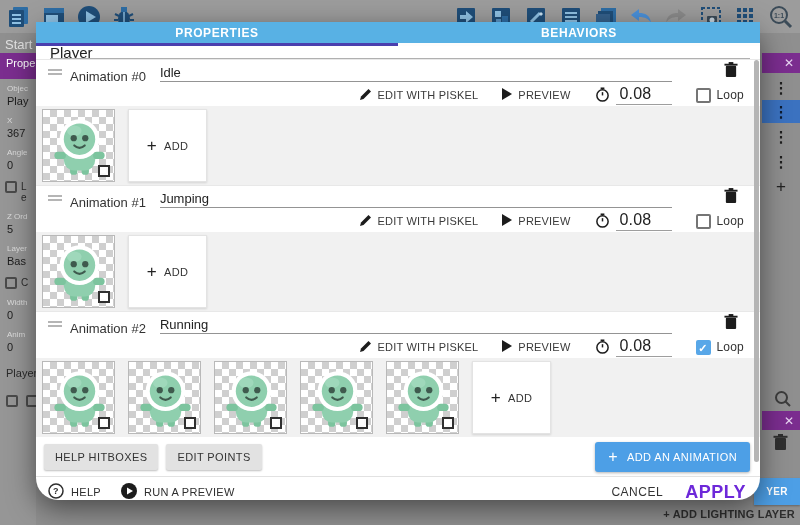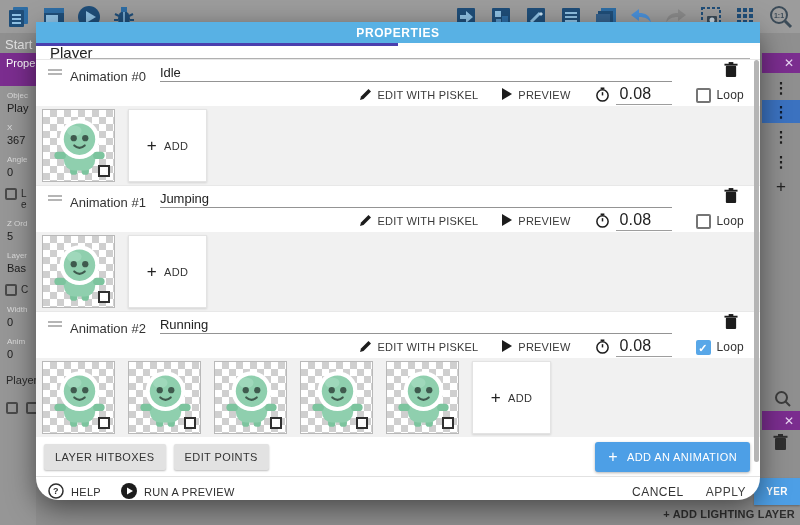--- a/index.html
+++ b/index.html
@@ -9,21 +9,21 @@
 
   
   .toolbar { position:absolute; top:0; left:0; right:0; height:33px; background:#9c9c9c; display:flex; align-items:center; justify-content:space-between; padding:0 6px; }
   .tb-group { display:flex; align-items:center; gap:9px; }
   .tbi { width:26px; height:26px; display:flex; align-items:center; justify-content:center; }
   .tbi svg { display:block; }
 
   
   .scene-tab { position:absolute; top:37px; left:5px; color:#e2e2e2; font-size:13px; white-space:nowrap; }
   .left-panel { position:absolute; top:53px; left:0; width:36px; bottom:0; background:#969696; overflow:hidden; }
-  .lp-header { height:33px; background:#7b2d8f; color:#fff; font-size:11px; line-height:21px; padding-left:6px; white-space:nowrap; }
+  .lp-header { height:26px; background:#7b2d8f; color:#fff; font-size:11px; line-height:21px; padding-left:6px; white-space:nowrap; }
   .lp-field { padding:5px 8px 4px 7px; }
   .lp-label { font-size:8px; color:#dcdcdc; white-space:nowrap; }
   .lp-value { font-size:11px; color:#1c1c1c; white-space:nowrap; margin-top:2px; }
   .lp-checkrow { display:flex; align-items:flex-start; gap:4px; padding:6px 0 4px 5px; }
   .lp-box { width:12px; height:12px; border:2px solid #4a4a4a; border-radius:2px; flex:none; }
   .lp-checktext { font-size:10px; color:#2a2a2a; line-height:11px; }
   .lp-instances { font-size:11px; color:#2a2a2a; padding:10px 0 0 6px; white-space:nowrap; }
   .lp-boxes { display:flex; gap:8px; padding:16px 0 0 6px; }
 
   
@@ -75,21 +75,21 @@
   .actions-row { flex:none; display:flex; align-items:center; justify-content:space-between; padding:5px 10px 4px 8px; }
   .gray-btns { display:flex; gap:8px; }
   .gray-btn { background:#e2e2e2; box-shadow:0 1px 2px rgba(0,0,0,.25); border-radius:2px; font-size:11px; color:#333; padding:7px 11px; letter-spacing:.4px; cursor:pointer; }
   .blue-btn { background:#4d9fe6; color:#fff; border-radius:3px; box-shadow:0 1px 3px rgba(0,0,0,.3); font-size:11px; padding:6px 13px; display:flex; align-items:center; gap:9px; letter-spacing:.4px; cursor:pointer; }
   .blue-btn .add-plus { color:#fff; font-size:16px; }
 
   .dialog-footer { margin-top:auto; flex:none; border-top:1px solid #e2e2e2; height:31px; display:flex; align-items:center; padding:0 14px 0 12px; }
   .footer-item { display:flex; align-items:center; gap:7px; font-size:11px; color:#2e2e2e; letter-spacing:.3px; margin-right:20px; cursor:pointer; }
   .footer-right { margin-left:auto; display:flex; align-items:center; gap:22px; }
   .cancel { font-size:12px; color:#333; letter-spacing:.5px; cursor:pointer; }
-  .apply { font-size:12px; color:#404040; letter-spacing:.5px; cursor:pointer; }
+  .apply { font-size:18px; color:#6d28d9; letter-spacing:.5px; cursor:pointer;font-weight:bold; }
 </style>
 </head>
 <body>
 
 <div class="app">
 
   <div class="toolbar">
     <div class="tb-group">
       <div class="tbi">
         <svg width="26" height="26" viewBox="0 0 26 26">
@@ -284,20 +284,21 @@
         <rect x="0.5" y="1.8" width="14" height="2" fill="#2f2f2f"></rect>
         <rect x="5" y="0" width="5" height="2.4" fill="#2f2f2f"></rect>
       </svg>
   </div>
   <div class="rp-addlayer">YER</div>
   <div class="rp-lighting">+ ADD LIGHTING LAYER</div>
 
   <div class="dialog">
     <div class="tabs">
       <div class="tab">PROPERTIES</div>
+      <div class="tab">BEHAVIORS</div>
     </div>
     <div class="tab-indicator-row">
       <div class="tab-indicator"></div>
     </div>
 
     <div class="player-row">Player</div>
 
     <div class="anim-section">
       <div class="anim-header">
         <div class="drag-handle">
@@ -540,21 +541,21 @@
               </svg></span><span class="thumb-check"></span></div>
         <div class="add-tile">
           <span class="add-plus">+</span>
           <span>ADD</span>
         </div>
       </div>
     </div>
 
     <div class="actions-row">
       <div class="gray-btns">
-        <div class="gray-btn">LAYER HITBOXES</div>
+        <div class="gray-btn">HELP HITBOXES</div>
         <div class="gray-btn">EDIT POINTS</div>
       </div>
       <div class="blue-btn">
         <span class="add-plus">+</span>
         <span>ADD AN ANIMATION</span>
       </div>
     </div>
 
     <div class="dialog-footer">
       <div class="footer-item">

